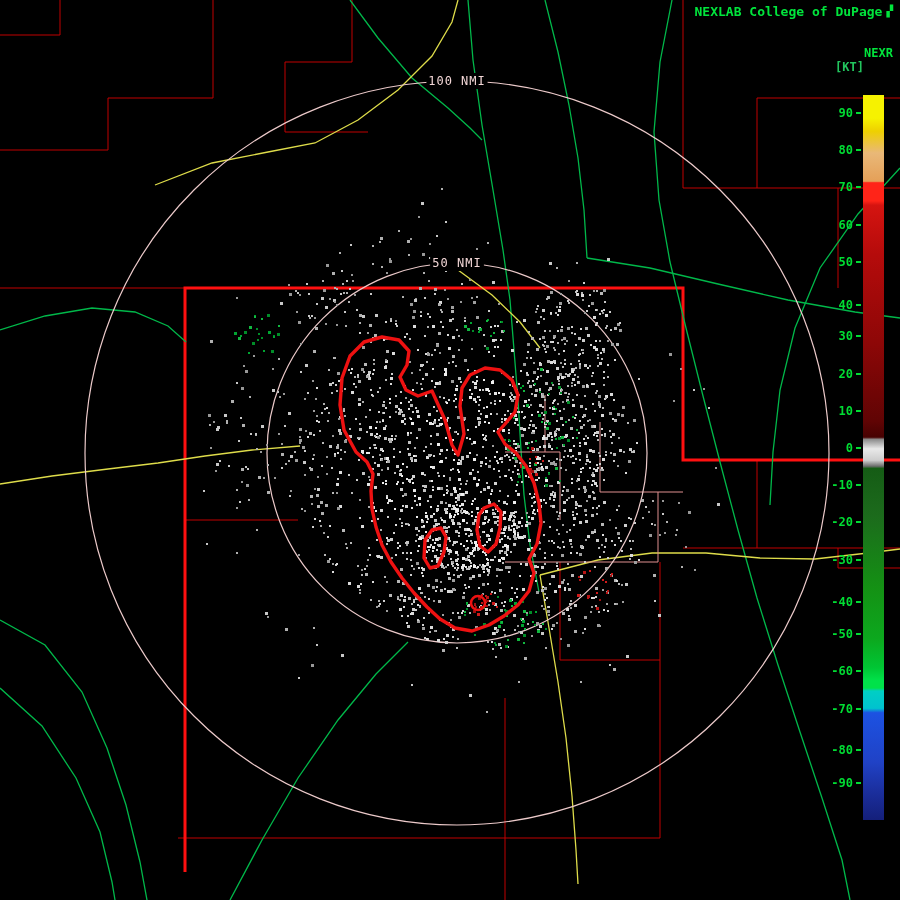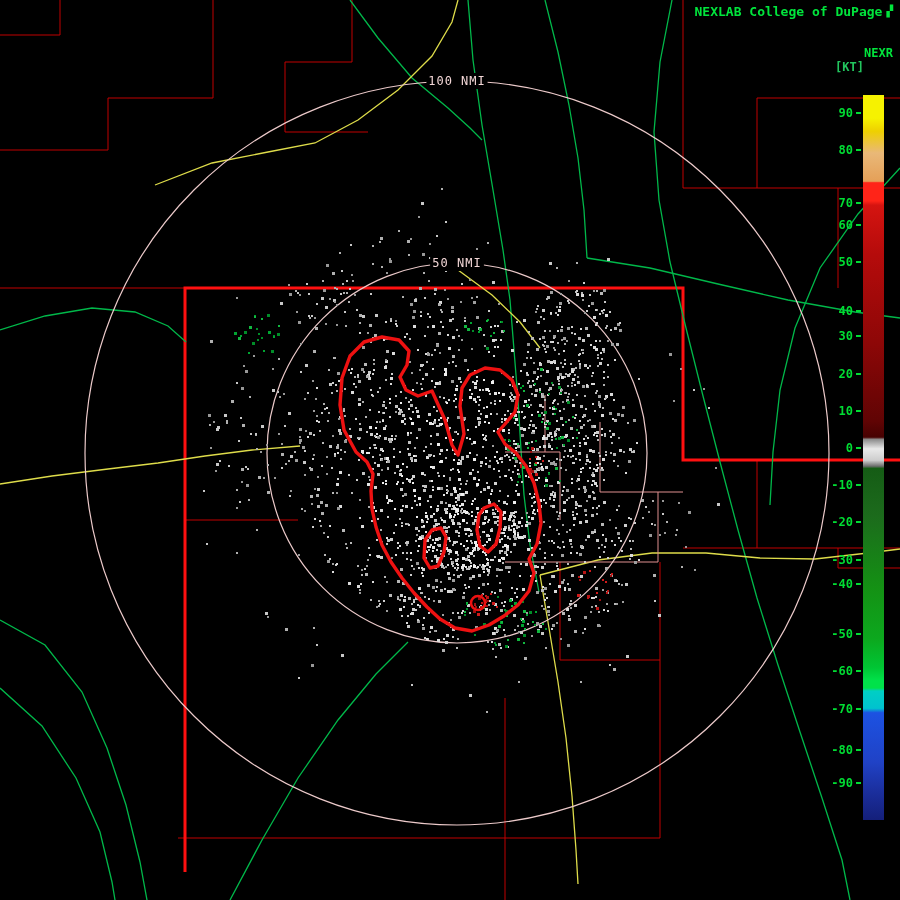--- a/index.html
+++ b/index.html
@@ -2561,33 +2561,33 @@
   <div class="cb-unit">[KT]</div>
   <div class="cb-ticks">
       <div class="cb-tick" style="top: 18px;">
         <span>90</span>
         <span class="dash"></span>
       </div>
       <div class="cb-tick" style="top: 55.2222px;">
         <span>80</span>
         <span class="dash"></span>
       </div>
-      <div class="cb-tick" style="top: 92.4444px; margin-top: 16px;">
+      <div class="cb-tick" style="top: 92.4444px;">
         <span>70</span>
         <span class="dash"></span>
       </div>
       <div class="cb-tick" style="top: 129.667px;">
         <span>60</span>
         <span class="dash"></span>
       </div>
       <div class="cb-tick" style="top: 166.889px;">
         <span>50</span>
         <span class="dash"></span>
       </div>
-      <div class="cb-tick" style="top: 216px;">
+      <div class="cb-tick" style="top: 210px;">
         <span>40</span>
         <span class="dash"></span>
       </div>
       <div class="cb-tick" style="top: 241.333px;">
         <span>30</span>
         <span class="dash"></span>
       </div>
       <div class="cb-tick" style="top: 278.555px;">
         <span>20</span>
         <span class="dash"></span>
@@ -2605,21 +2605,21 @@
         <span class="dash"></span>
       </div>
       <div class="cb-tick" style="top: 427.444px;">
         <span>-20</span>
         <span class="dash"></span>
       </div>
       <div class="cb-tick" style="top: 464.666px;">
         <span>-30</span>
         <span class="dash"></span>
       </div>
-      <div class="cb-tick" style="top: 489px;">
+      <div class="cb-tick" style="top: 507px;">
         <span>-40</span>
         <span class="dash"></span>
       </div>
       <div class="cb-tick" style="top: 539.111px;">
         <span>-50</span>
         <span class="dash"></span>
       </div>
       <div class="cb-tick" style="top: 576.333px;">
         <span>-60</span>
         <span class="dash"></span>

